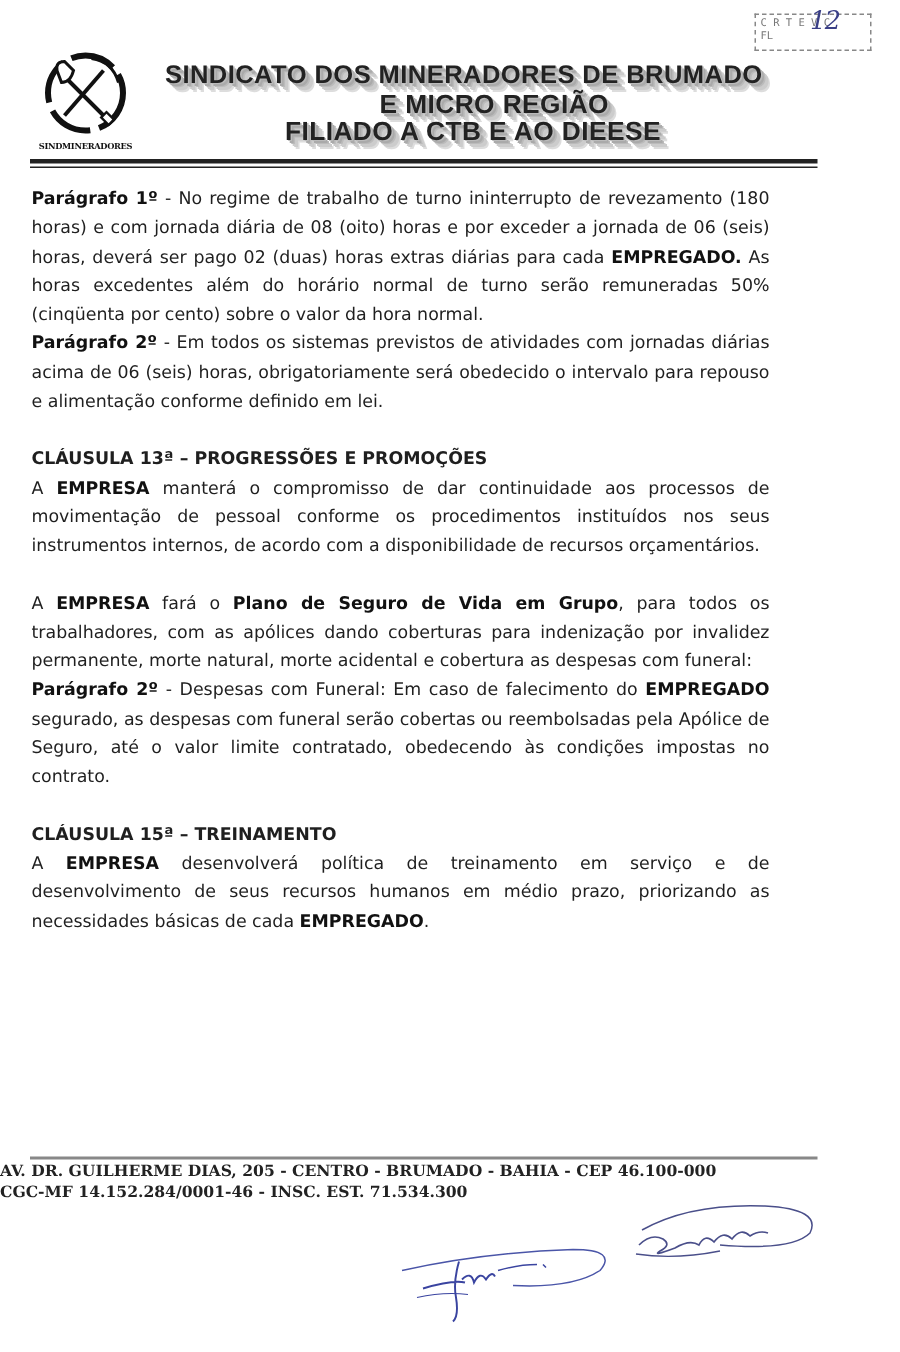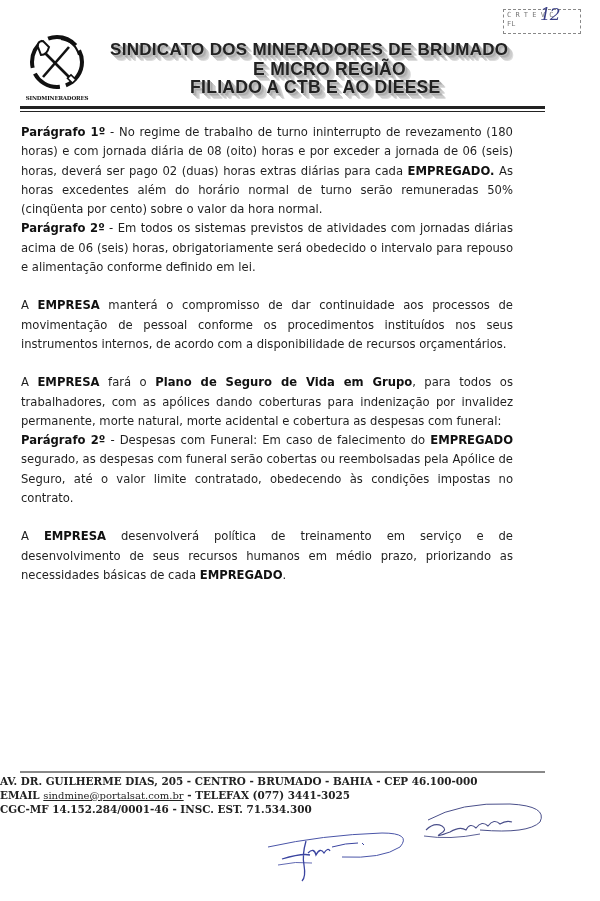--- a/index.html
+++ b/index.html
@@ -62,46 +62,45 @@
 
 <div class="content">
   <p>
     <b>Parágrafo 1º</b><span> - No regime de trabalho de turno ininterrupto de revezamento (180 horas) e com jornada diária de 08 (oito) horas e por exceder a jornada de 06 (seis) horas, deverá ser pago 02 (duas) horas extras diárias para cada </span><b>EMPREGADO.</b><span> As horas excedentes além do horário normal de turno serão remuneradas 50% (cinqüenta por cento) sobre o valor da hora normal.</span>
   </p>
   <p>
     <b>Parágrafo 2º</b><span> - Em todos os sistemas previstos de atividades com jornadas diárias acima de 06 (seis) horas, obrigatoriamente será obedecido o intervalo para repouso e alimentação conforme definido em lei.</span>
   </p>
 
   <div class="gap"></div>
+  <p class="clause-title">CLÁUSULA 13ª – PROGRESSÕES E PROMOÇÕES</p>
   <p>
     <span>A </span><b>EMPRESA</b><span> manterá o compromisso de dar continuidade aos processos de movimentação de pessoal conforme os procedimentos instituídos nos seus instrumentos internos, de acordo com a disponibilidade de recursos orçamentários.</span>
   </p>
 
   <div class="gap"></div>
   <p>
     <span>A </span><b>EMPRESA</b><span> fará o </span><b>Plano de Seguro de Vida em Grupo</b><span>, para todos os trabalhadores, com as apólices dando coberturas para indenização por invalidez permanente, morte natural, morte acidental e cobertura as despesas com funeral:</span>
   </p>
   <p>
     <b>Parágrafo 2º</b><span> - Despesas com Funeral: Em caso de falecimento do </span><b>EMPREGADO</b><span> segurado, as despesas com funeral serão cobertas ou reembolsadas pela Apólice de Seguro, até o valor limite contratado, obedecendo às condições impostas no contrato.</span>
   </p>
 
   <div class="gap"></div>
+  <p class="clause-title">CLÁUSULA 15ª – TREINAMENTO</p>
   <p>
     <span>A </span><b>EMPRESA</b><span> desenvolverá política de treinamento em serviço e de desenvolvimento de seus recursos humanos em médio prazo, priorizando as necessidades básicas de cada </span><b>EMPREGADO</b><span>.</span>
   </p>
 
   <div class="gap"></div>
 </div>
 
 <div class="rule-bottom"></div>
 <div class="footer">
   <div>AV. DR. GUILHERME DIAS, 205 - CENTRO - BRUMADO - BAHIA - CEP 46.100-000</div>
-  <div>
-    <span>EMAIL </span><span class="email-link">sindmine@portalsat.com.br</span><span> - TELEFAX (077) 3441-3025</span>
-  </div>
   <div>CGC-MF 14.152.284/0001-46 - INSC. EST. 71.534.300</div>
 </div>
 
 <svg class="sig" style="left:420px; top:800px; width:130px; height:45px;" viewBox="0 0 130 45">
   <path d="M8 20 Q40 2 90 4 Q128 6 120 22 Q108 34 60 30" fill="none" stroke="#4a4f8a" stroke-width="1"></path>
   <path d="M6 30 Q14 22 22 26 Q28 30 20 34 Q14 38 30 32 Q40 26 46 30 Q50 22 56 28 Q62 20 68 26 Q74 18 80 24 Q86 20 92 22" fill="none" stroke="#4a4f8a" stroke-width="1.1"></path>
   <path d="M4 36 Q30 40 60 34" fill="none" stroke="#4a4f8a" stroke-width="0.9"></path>
 </svg>
 <svg class="sig" style="left:262px; top:825px; width:150px; height:60px;" viewBox="0 0 150 60">
   <path d="M6 22 Q60 10 120 8 Q150 8 138 22 Q120 34 80 32" fill="none" stroke="#4a55a8" stroke-width="1"></path>

